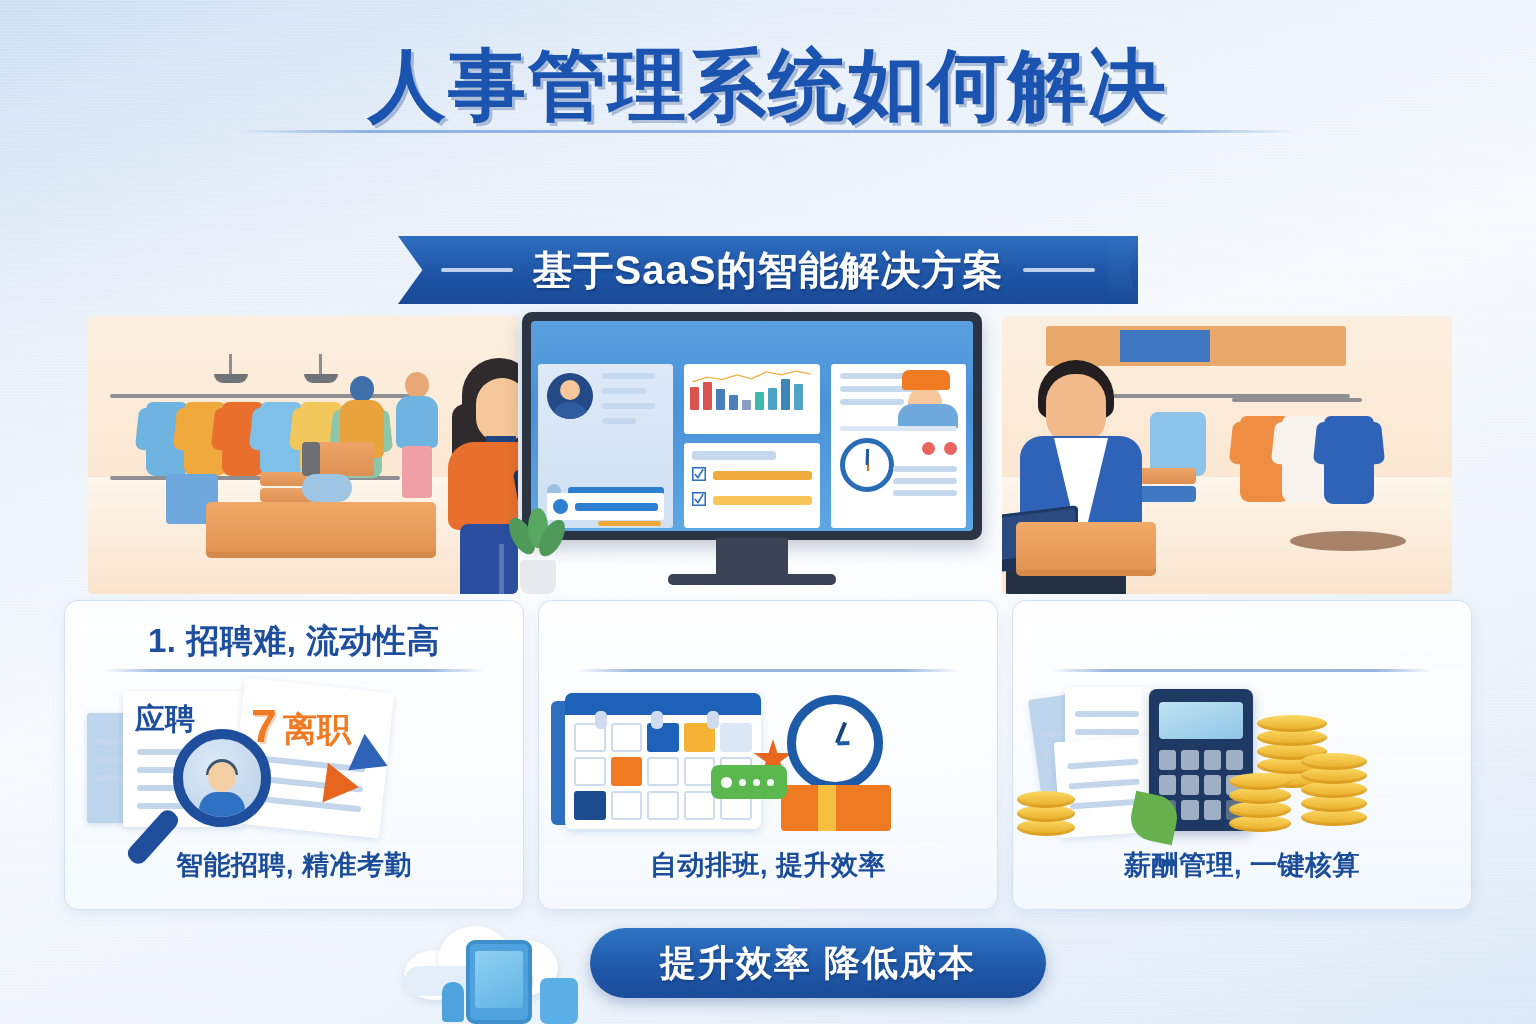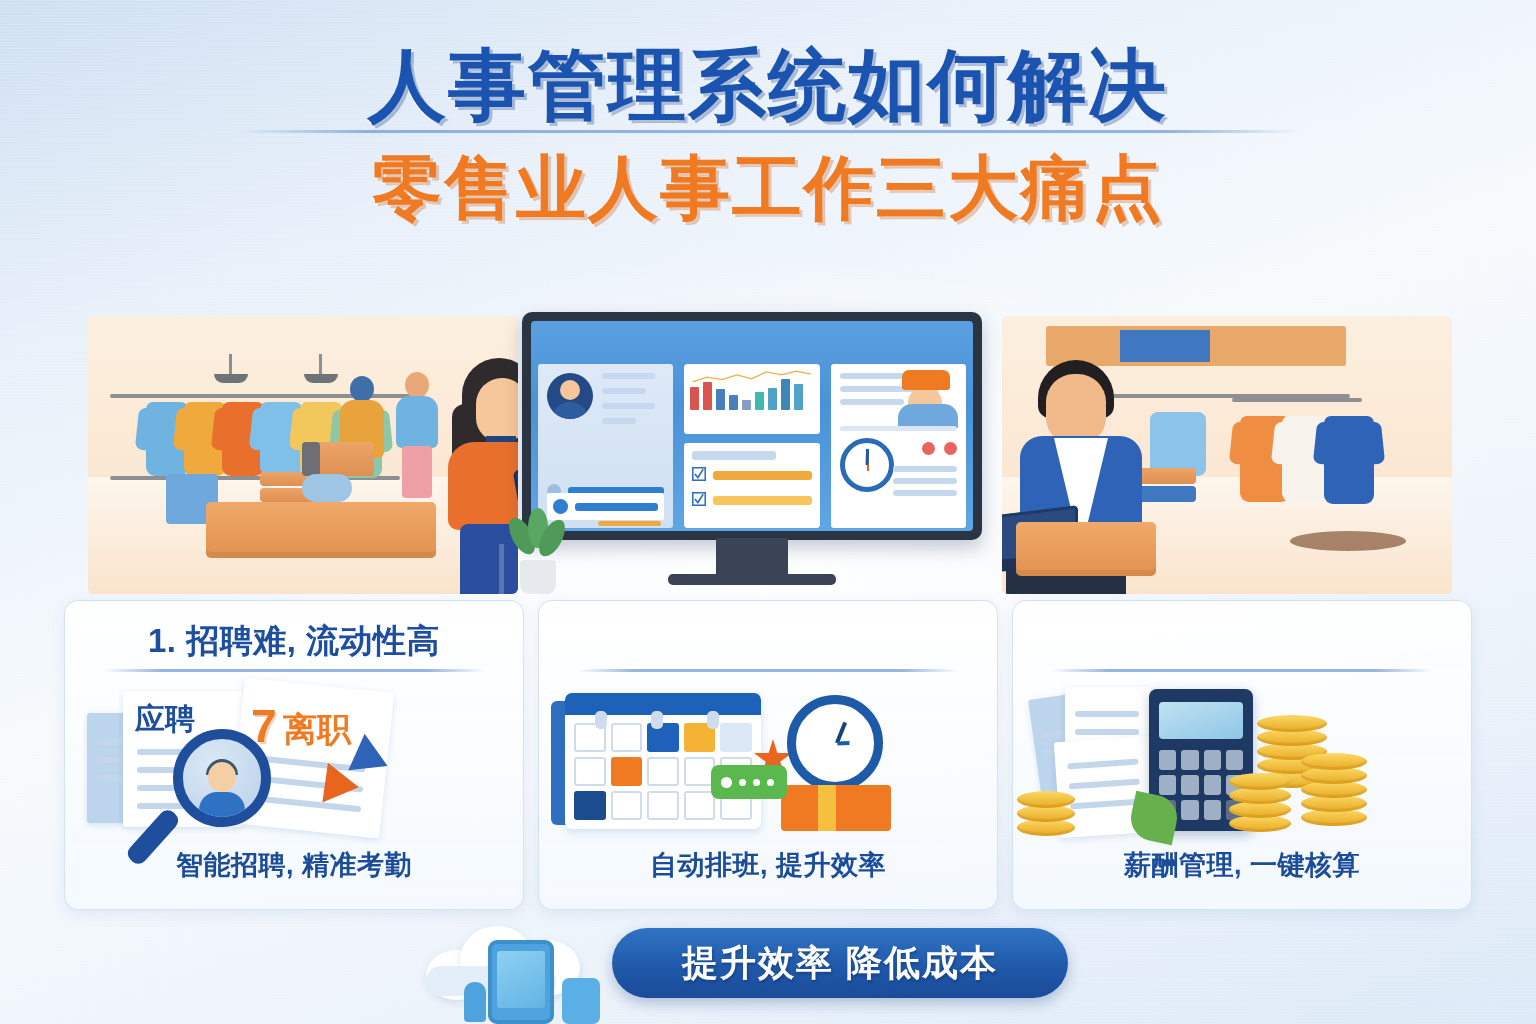--- a/index.html
+++ b/index.html
@@ -200,21 +200,21 @@
   .calc-keys { position:absolute; left:10%; right:10%; top:43%; bottom:8%;
     display:grid; grid-template-columns:repeat(4,1fr); grid-template-rows:repeat(3,1fr); gap:5px; }
   .key { background:#9fb0c6; border-radius:3px; }
   .key.dark { background:#5d6f88; }
   .coinstack { position:absolute; }
   .coin { position:absolute; left:0; width:100%; height:17px; border-radius:50%;
     background:linear-gradient(180deg,#fbd964,#e8a923); box-shadow: inset 0 -3px 0 rgba(180,120,10,.25); }
   .leaf-g { position:absolute; width:46px; height:46px; background:#66b04e; border-radius:0 50% 0 50%; }
 
   
-  .bottom { position:absolute; left:420px; top:916px; width:650px; height:104px; }
+  .bottom { position:absolute; left:398px; top:916px; width:650px; height:104px; }
   .cloud { position:absolute; left:0; top:6px; width:200px; height:82px; }
   .cloud .c { position:absolute; background:#fff; border-radius:50%; box-shadow:0 3px 8px rgba(70,120,180,.18); }
   .cloud-bar { position:absolute; left:6px; top:44px; width:130px; height:30px; background:#e4eef8; border-radius:15px; }
   .pill { position:absolute; left:192px; top:12px; width:456px; height:70px;
     background: linear-gradient(180deg,#2f74c4 0%, #1f57a8 60%, #1b4c99 100%);
     border-radius:35px; display:flex; align-items:center; justify-content:center;
     box-shadow: 0 5px 14px rgba(25,65,130,.3); }
   .pill-text { color:#fff; font-size:36px; font-weight:900; letter-spacing:2px;
     text-shadow: 1px 2px 3px rgba(10,40,90,.45); white-space:nowrap; }
   .tabletdev { position:absolute; left:68px; top:24px; width:66px; height:84px;
@@ -226,22 +226,28 @@
 </style>
 </head>
 <body>
 
 <div class="noise"></div>
 
 <div id="stage">
 
   <div class="title-main">人事管理系统如何解决</div>
   <div class="title-rule"></div>
-  <div class="title-sub">零售业人事工作三大痛点</div>
-
+
+  <div class="ribbon">
+    <div class="ribbon-inner">
+      <span class="rib-dash"></span>
+      <span class="ribbon-text">基于SaaS的智能解决方案</span>
+      <span class="rib-dash"></span>
+    </div>
+  </div>
 
   <div class="hero">
 
     <div class="store-left">
       <div class="wall"></div>
       <div class="floor"></div>
       <div class="rail" style="left:22px; top:78px; width:300px;"></div>
       <div class="rail" style="left:22px; top:160px; width:290px;"></div>
       <div class="lamp" style="left:126px; top:58px;"></div>
       <div class="lamp" style="left:216px; top:58px;"></div>

